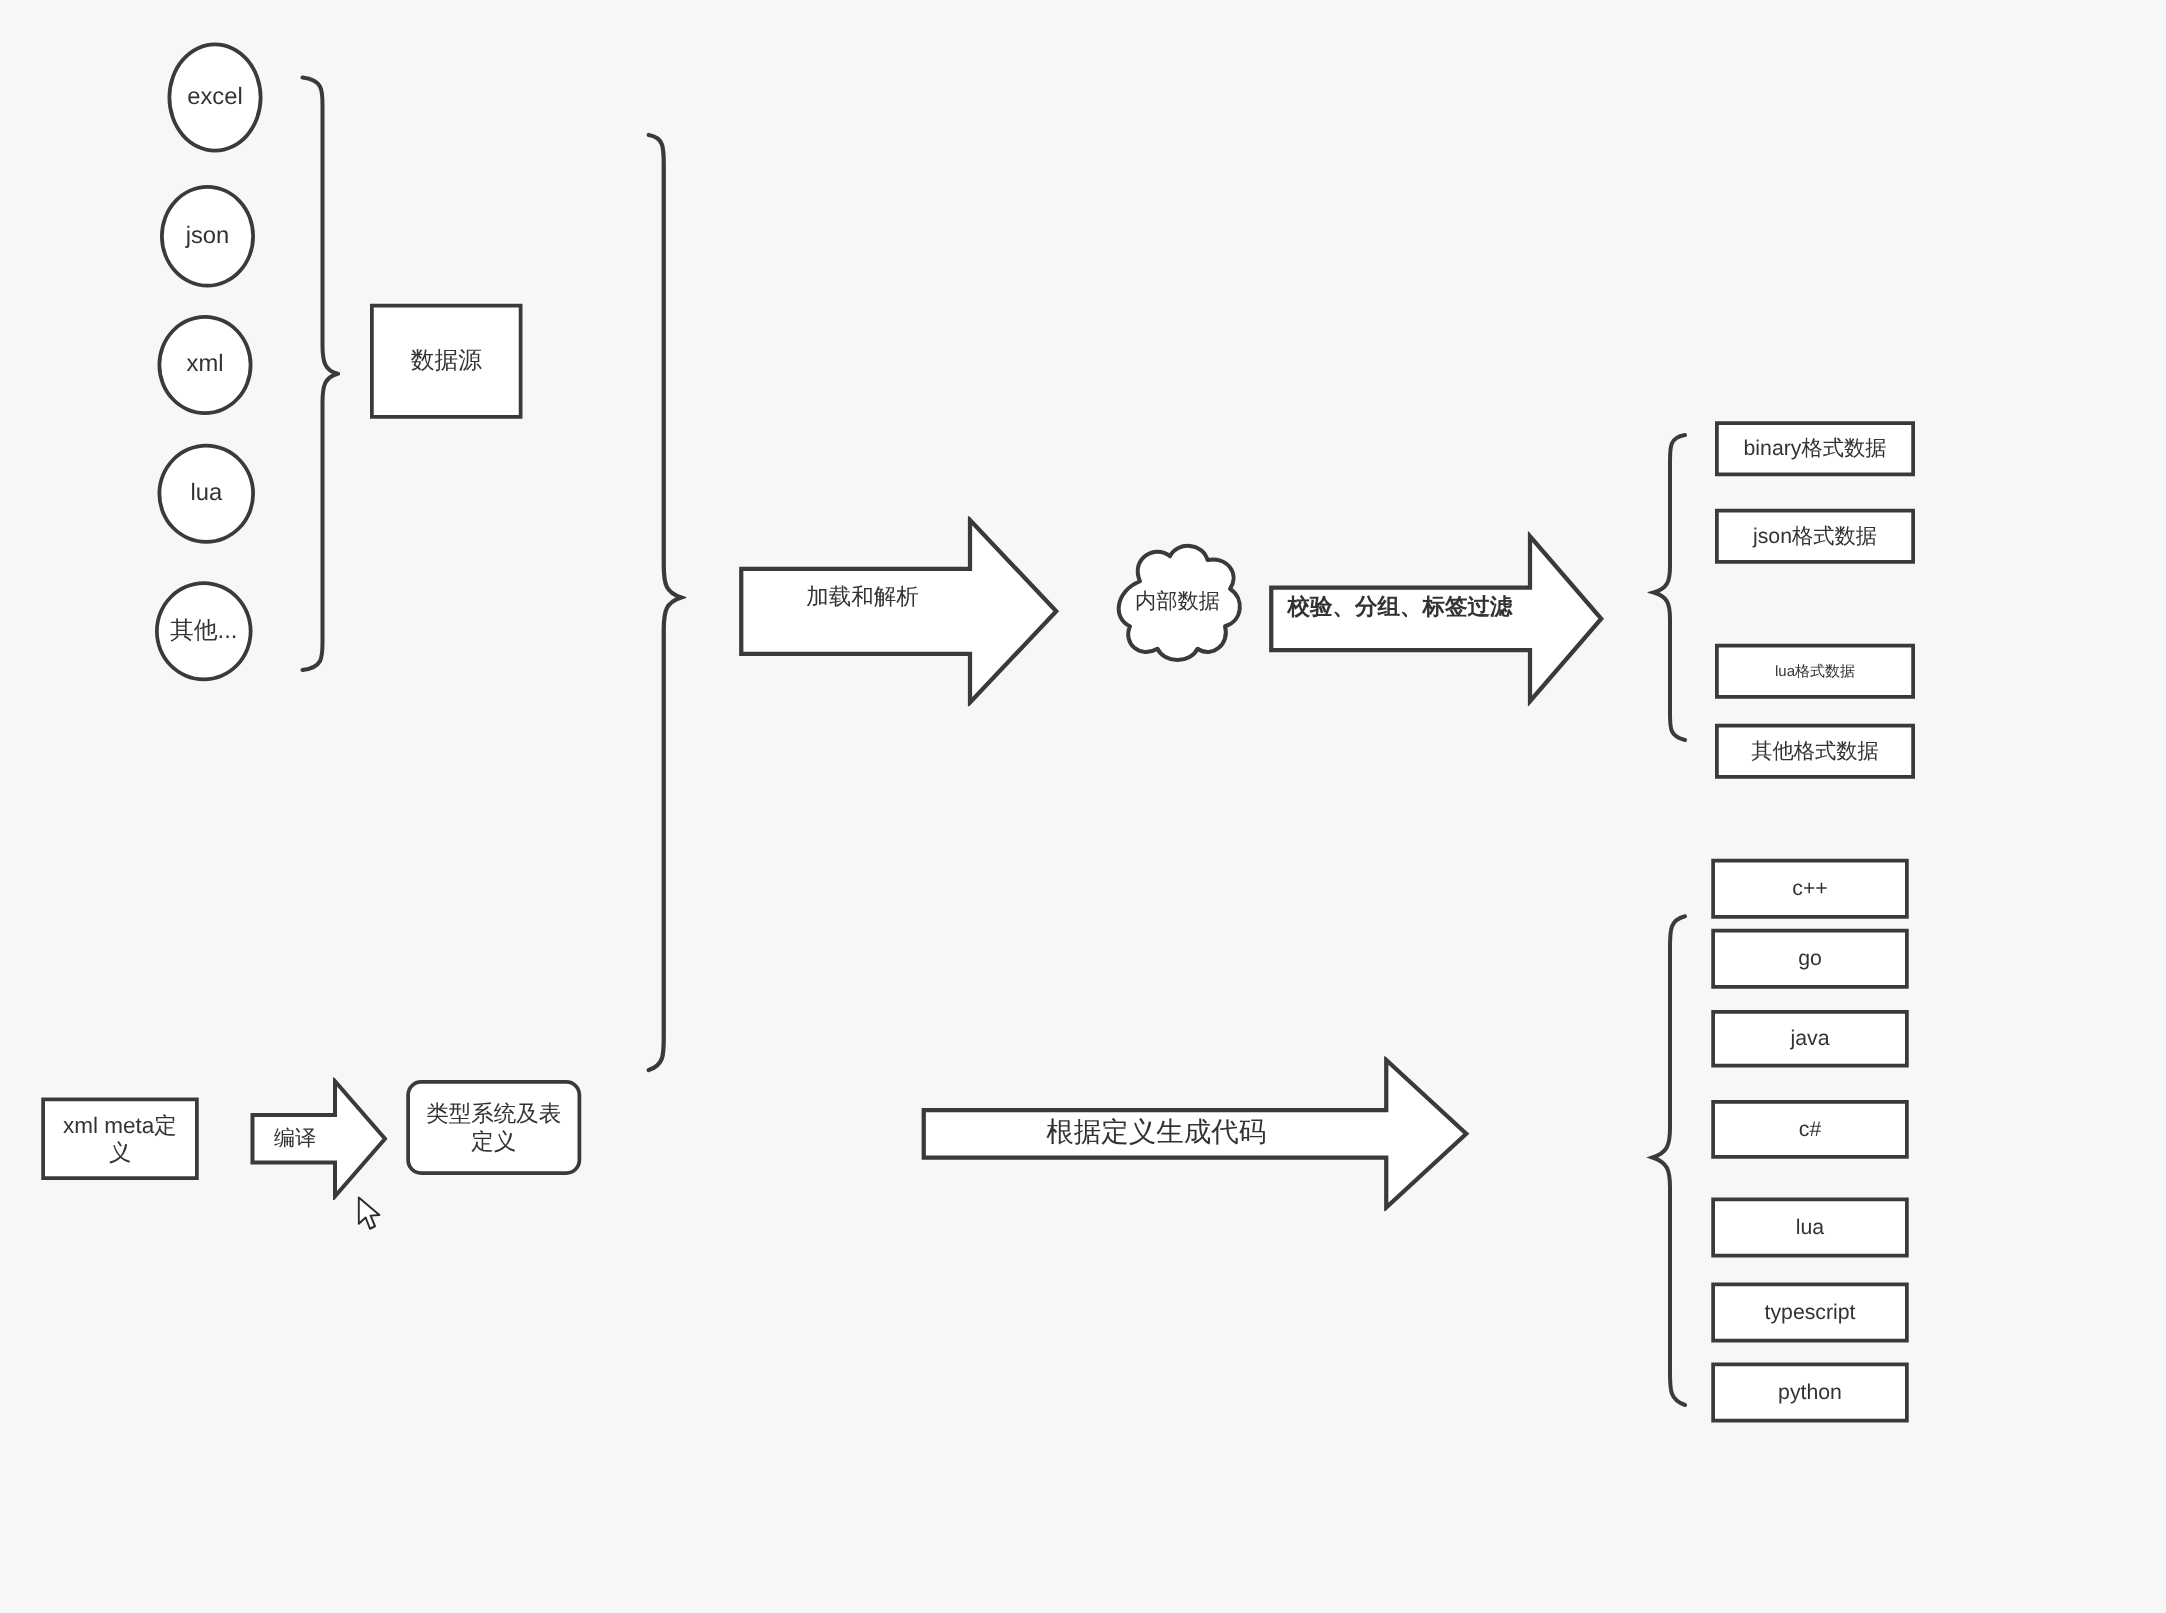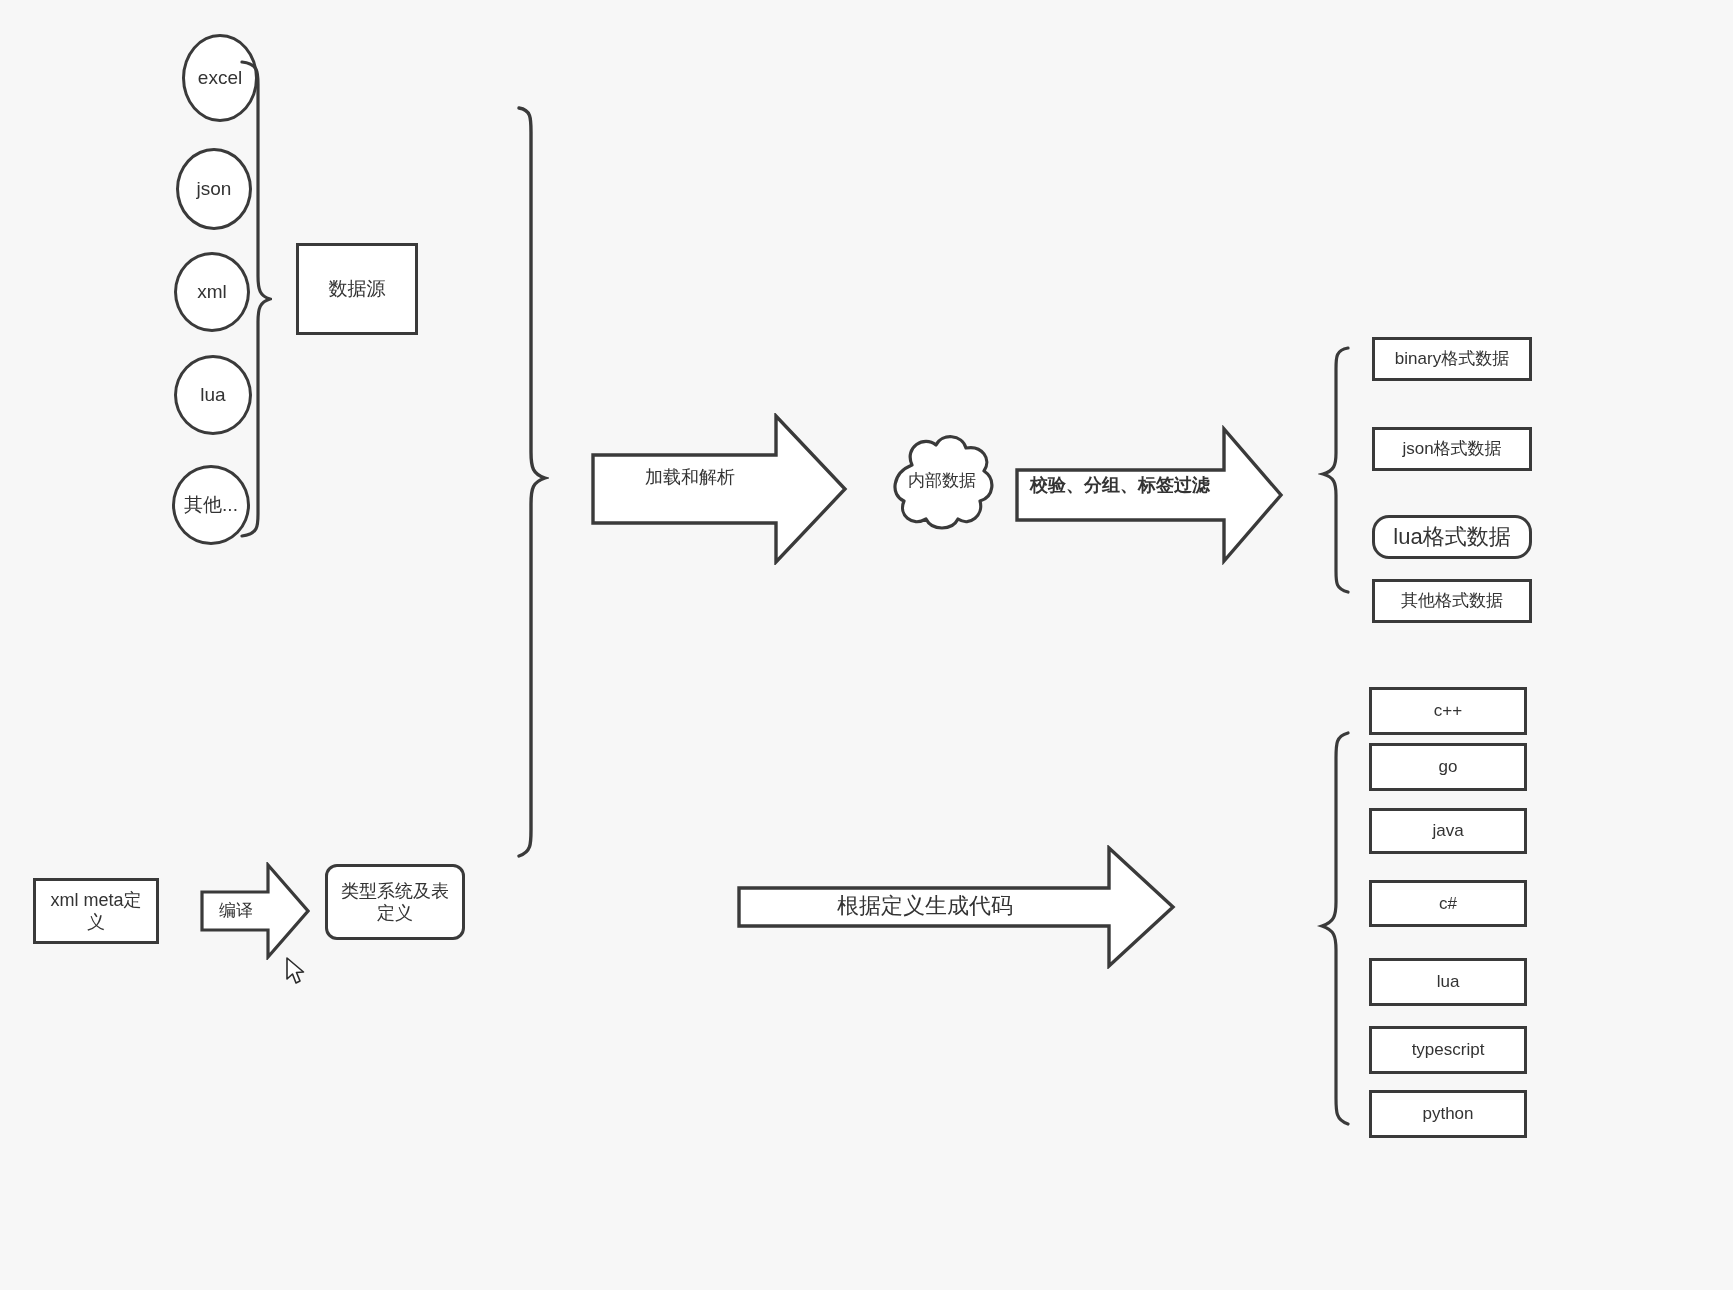--- a/index.html
+++ b/index.html
@@ -29,21 +29,20 @@
     justify-content: center;
     text-align: center;
     background: #ffffff;
     border: 3px solid #3a3a3a;
     color: #333333;
     line-height: 1.25;
   }
   .circle {
     border-radius: 50%;
     border-width: 3px;
-    margin-left: 48px;
   }
   .rect { }
   .rounded { border-radius: 12px; }
   .lbl {
     position: absolute;
     display: flex;
     align-items: center;
     justify-content: center;
     text-align: center;
     color: #333333;
@@ -131,24 +130,24 @@
 
   <div class="brace" style="left:1318px; top:345px; width:40px; height:250px;">
     <svg width="40" height="250" viewBox="0 0 40 250">
       <path d="M30 3 C 18 5, 18 12, 18 24 L18 108 C18 120, 16 126, 5 129 C16 132, 18 138, 18 150 L18 226 C18 238, 18 244, 30 247" fill="none" stroke="#3a3a3a" stroke-width="3.2" stroke-linecap="round"></path>
     </svg>
   </div>
 
   <div class="node rect" style="left:1372px; top:337px; width:160px; height:44px; font-size:17px;">
     <span>binary格式数据</span>
   </div>
-  <div class="node rect" style="left:1372px; top:427px; width:160px; height:44px; font-size:17px;">
+  <div class="node rect" style="left:1372px; top:407px; width:160px; height:44px; font-size:17px;">
     <span>json格式数据</span>
   </div>
-  <div class="node rect" style="left:1372px; top:515px; width:160px; height:44px; font-size:22px;border-radius:17px;">
+  <div class="node rect" style="left:1372px; top:515px; width:160px; height:44px; font-size:12px;">
     <span>lua格式数据</span>
   </div>
   <div class="node rect" style="left:1372px; top:579px; width:160px; height:44px; font-size:17px;">
     <span>其他格式数据</span>
   </div>
 
   <div class="node rect" style="left:33px; top:878px; width:126px; height:66px; font-size:18px; padding:0 6px;text-align:center;">
     <span>xml meta定义</span>
   </div>
 

